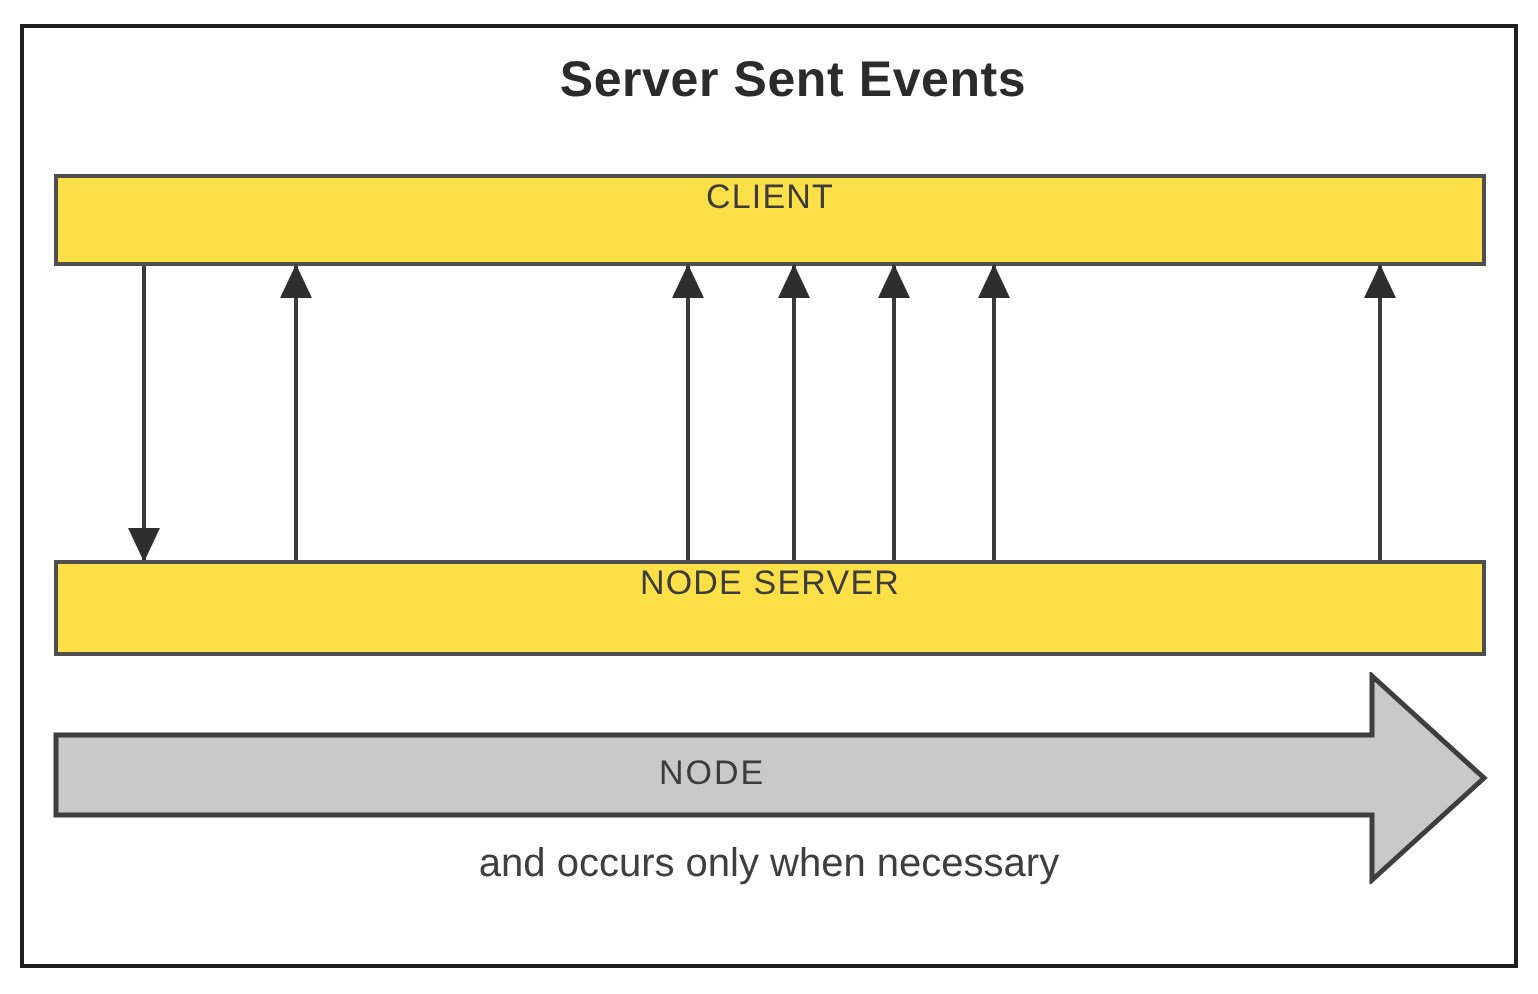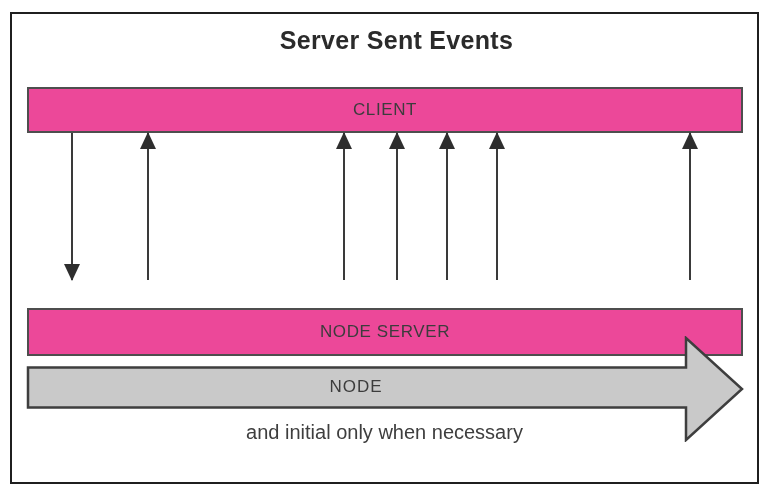--- a/index.html
+++ b/index.html
@@ -36,30 +36,30 @@
     letter-spacing: 0.3px;
     color: var(--title, #2b2b2b);
     padding-left: 12px;
   }
   .node-box {
     position: absolute;
     left: 27px;
     width: 716px;
     border: 2px solid var(--box-border, #4e4e4e);
     box-sizing: border-box;
-    background: #ec4899;
+    background: #fde047;
     display: flex;
-    align-items: center;
+    align-items: flex-start;
     justify-content: center;
     font-size: 17px;
     letter-spacing: 0.6px;
     color: var(--text, #3c3c3c);
   }
   .client-box { top: 87px; height: 46px; }
-  .server-box { top: 280px; height: 48px; margin-top: 28px; }
+  .server-box { top: 280px; height: 48px; }
 
   .arrows-layer {
     position: absolute;
     left: 0;
     top: 133px;
     width: 769px;
     height: 147px;
   }
   .msg-arrow {
     position: absolute;
@@ -168,15 +168,15 @@
   <div class="node-box server-box">
     <span>NODE SERVER</span>
   </div>
 
   <svg class="time-arrow-svg" width="718" height="106" viewBox="0 0 718 106">
     <polygon stroke-width="2.5" stroke-linejoin="miter" points="2,31.5 660,31.5 660,2 716,53 660,104 660,71.5 2,71.5" stroke="#3e3e3e" fill="#c9c9c9"></polygon>
   </svg>
   <div class="time-label">NODE</div>
 
   <div class="caption">
-    <div>and initial only when necessary</div>
+    <div>and occurs only when necessary</div>
   </div>
 </div>
 
 </body></html>

